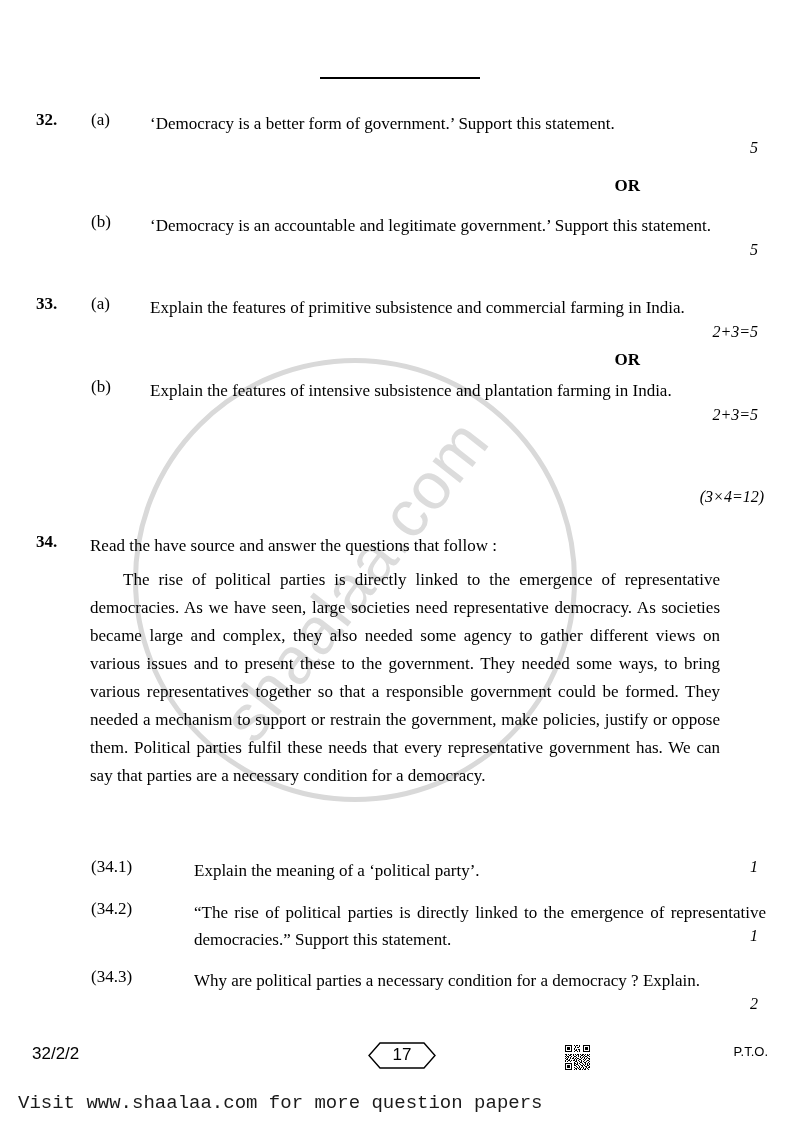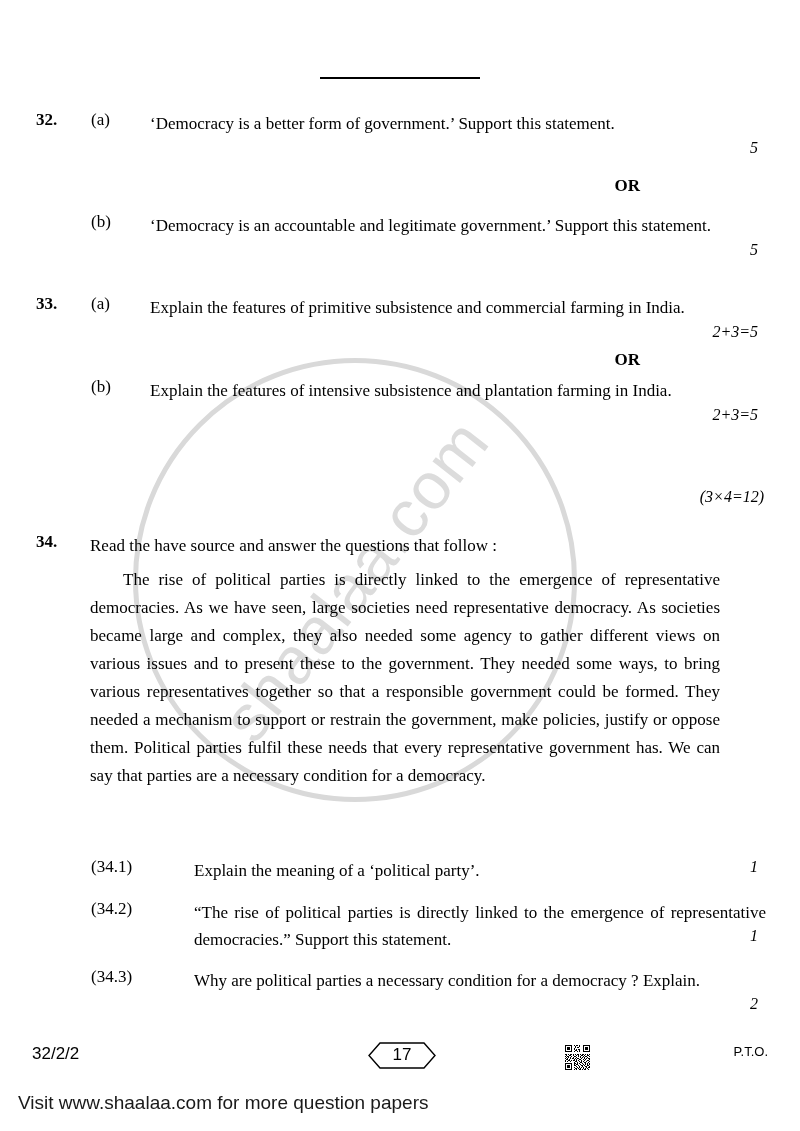--- a/index.html
+++ b/index.html
@@ -199,21 +199,21 @@
     position: absolute;
     left: 564px;
     top: 1044px;
     width: 27px;
     height: 27px;
   }
   .banner {
     position: absolute;
     left: 18px;
     top: 1092px;
-    font-family: Liberation Sans, sans-serif;
+    font-family: Liberation Mono, monospace;
     font-size: 19px;
     color: #1a1a1a;
   }
 </style>
 </head>
 <body>
 
 <div id="page">
 
   <div id="watermark">

